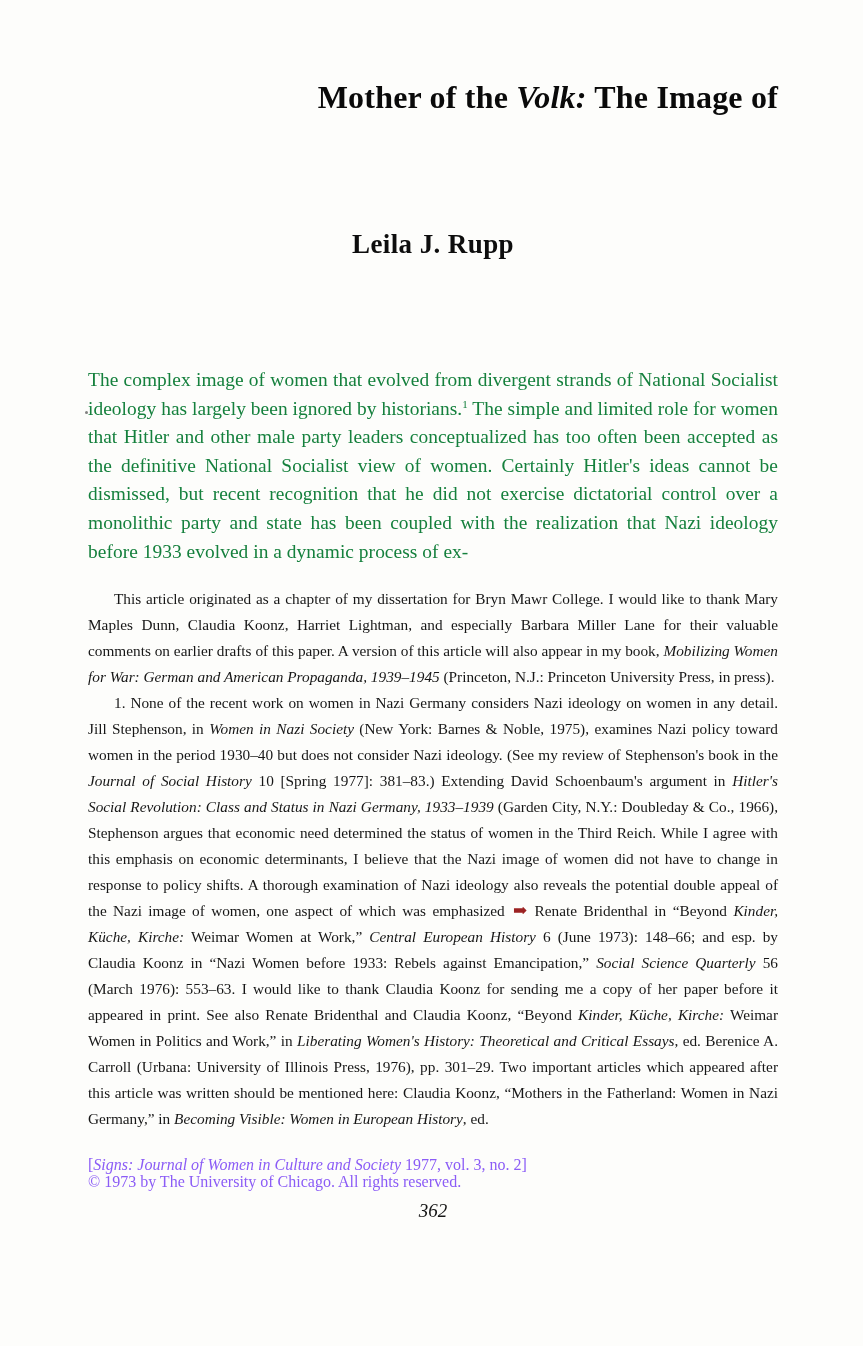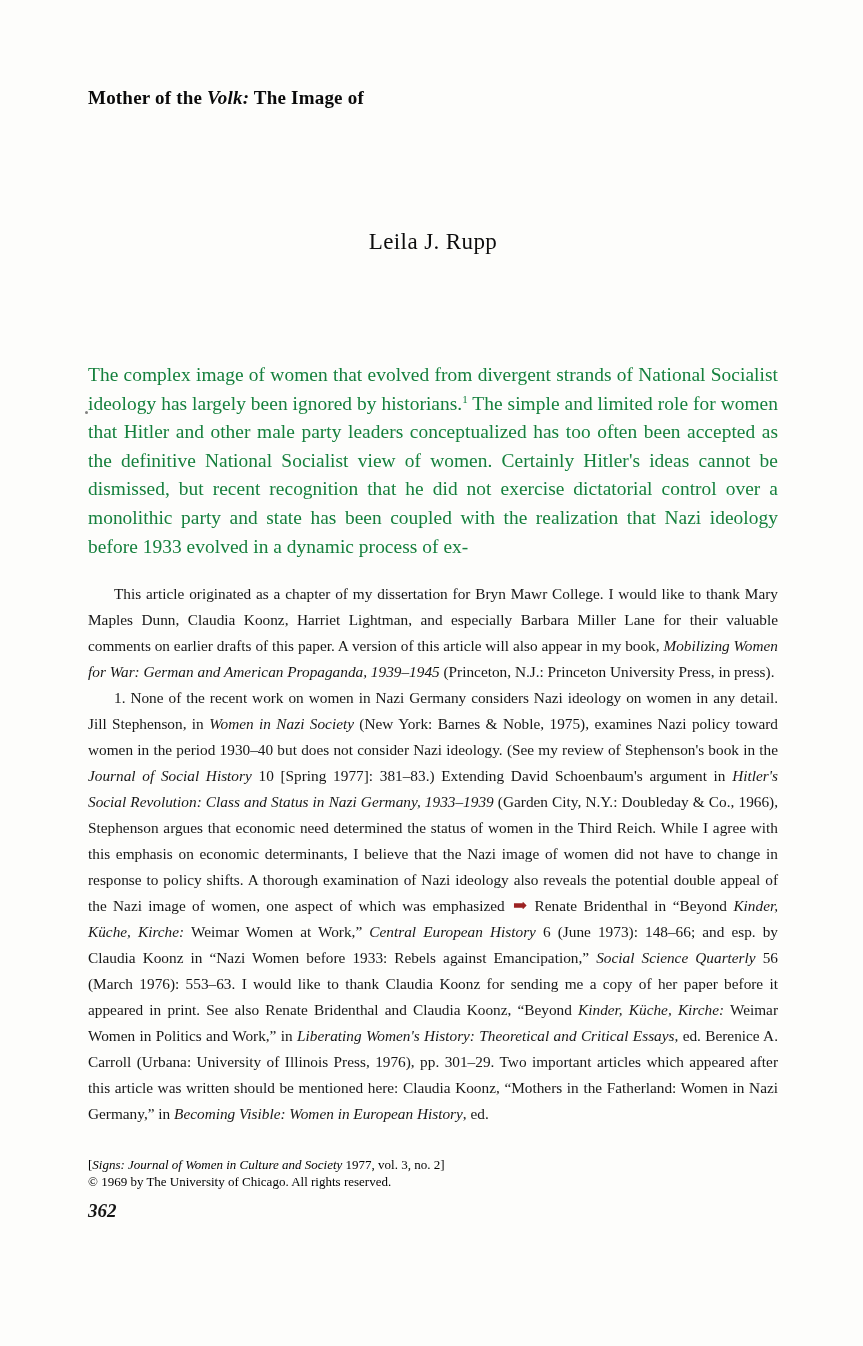--- a/index.html
+++ b/index.html
@@ -23,36 +23,36 @@
     position: absolute;
     left: 88px;
     top: 0;
     width: 690px;
     height: 100%;
   }
 
   
   .title {
     margin-top: 78px;
-    text-align: left;
+    text-align: right;
     font-weight: bold;
-    font-size: 19px;
+    font-size: 32px;
     line-height: 39px;
     letter-spacing: 0.2px;
     color: #0a0a0a;
   }
   .title .line { display: block; }
   .title i { font-style: italic; }
 
   
   .author {
     margin-top: 112px;
     text-align: center;
-    font-weight: normal;
-    font-size: 23px;
+    font-weight: bold;
+    font-size: 27px;
     letter-spacing: 0.4px;
     color: #0d0d0d;
   }
 
   
   .body-text {
     margin-top: 106px;
     font-size: 19.4px;
     line-height: 28.6px;
     text-align: justify;
@@ -87,38 +87,37 @@
     padding: 0 2px;
     letter-spacing: -1px;
   }
 
   
   .journal-footer {
     position: absolute;
     left: 0;
     top: 1157px;
     width: 690px;
-    font-size: 13px;
+    font-size: 16px;
     line-height: 16.5px;
-    color: #000000;
+    color: #8b5cf6;
   }
   .journal-footer .jline { display: block; }
   .journal-footer i { font-style: italic; }
 
   
   .page-number {
     position: absolute;
     left: 0;
     top: 1200px;
     width: 690px;
-    text-align: left;
+    text-align: center;
     font-style: italic;
     font-size: 19px;
     color: #151515;
-    font-weight: bold;
   }
 
   
   .speck {
     position: absolute;
     width: 3px;
     height: 3px;
     background: #555;
     border-radius: 50%;
     opacity: 0.75;
@@ -145,19 +144,19 @@
     <div class="footnotes">
 
       <p><span>This article originated as a chapter of my dissertation for Bryn Mawr College. I would like to thank Mary Maples Dunn, Claudia Koonz, Harriet Lightman, and especially Barbara Miller Lane for their valuable comments on earlier drafts of this paper. A version of this article will also appear in my book, </span><i>Mobilizing Women for War: German and American Propaganda, 1939–1945</i><span> (Princeton, N.J.: Princeton University Press, in press).</span></p>
 
       <p><span>1.</span><span> None of the recent work on women in Nazi Germany considers Nazi ideology on women in any detail. Jill Stephenson, in </span><i>Women in Nazi Society</i><span> (New York: Barnes &amp; Noble, 1975), examines Nazi policy toward women in the period 1930–40 but does not consider Nazi ideology. (See my review of Stephenson's book in the </span><i>Journal of Social History</i><span> 10 [Spring 1977]: 381–83.) Extending David Schoenbaum's argument in </span><i>Hitler's Social Revolution: Class and Status in Nazi Germany, 1933–1939</i><span> (Garden City, N.Y.: Doubleday &amp; Co., 1966), Stephenson argues that economic need determined the status of women in the Third Reich. While I agree with this emphasis on economic determinants, I believe that the Nazi image of women did not have to change in response to policy shifts. A thorough examination of Nazi ideology also reveals the potential double appeal of the Nazi image of women, one aspect of which was emphasized </span><span class="arrow-mark">➡</span><span> Renate Bridenthal in “Beyond </span><i>Kinder, Küche, Kirche:</i><span> Weimar Women at Work,” </span><i>Central European History</i><span> 6 (June 1973): 148–66; and esp. by Claudia Koonz in “Nazi Women before 1933: Rebels against Emancipation,” </span><i>Social Science Quarterly</i><span> 56 (March 1976): 553–63. I would like to thank Claudia Koonz for sending me a copy of her paper before it appeared in print. See also Renate Bridenthal and Claudia Koonz, “Beyond </span><i>Kinder, Küche, Kirche:</i><span> Weimar Women in Politics and Work,” in </span><i>Liberating Women's History: Theoretical and Critical Essays</i><span>, ed. Berenice A. Carroll (Urbana: University of Illinois Press, 1976), pp. 301–29. Two important articles which appeared after this article was written should be mentioned here: Claudia Koonz, “Mothers in the Fatherland: Women in Nazi Germany,” in </span><i>Becoming Visible: Women in European History</i><span>, ed.</span></p>
 
     </div>
 
     <div class="journal-footer">
       <span class="jline"><span>[</span><i>Signs: Journal of Women in Culture and Society</i><span> 1977, vol. 3, no. 2]</span></span>
-      <span class="jline">© 1969 by The University of Chicago. All rights reserved.</span>
+      <span class="jline">© 1973 by The University of Chicago. All rights reserved.</span>
     </div>
 
     <div class="page-number">362</div>
 
   </div>
 </div>
 
 </body></html>

